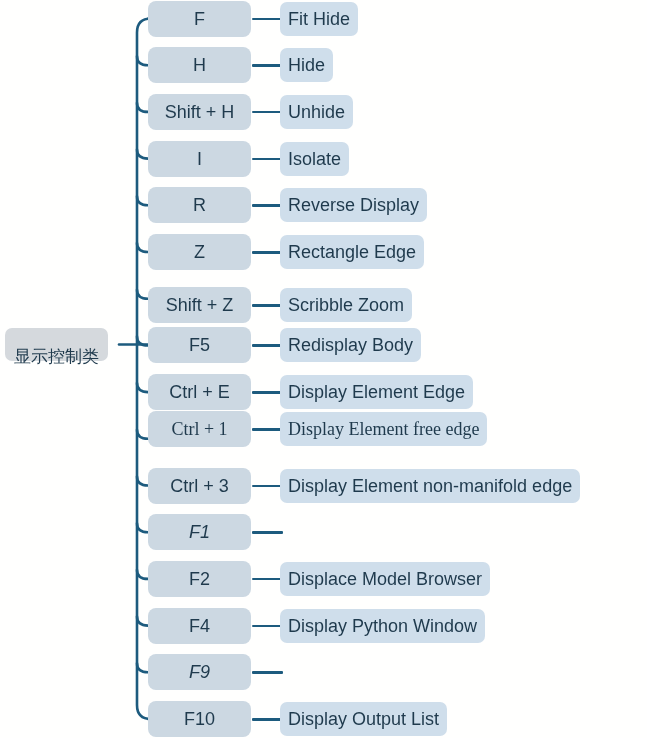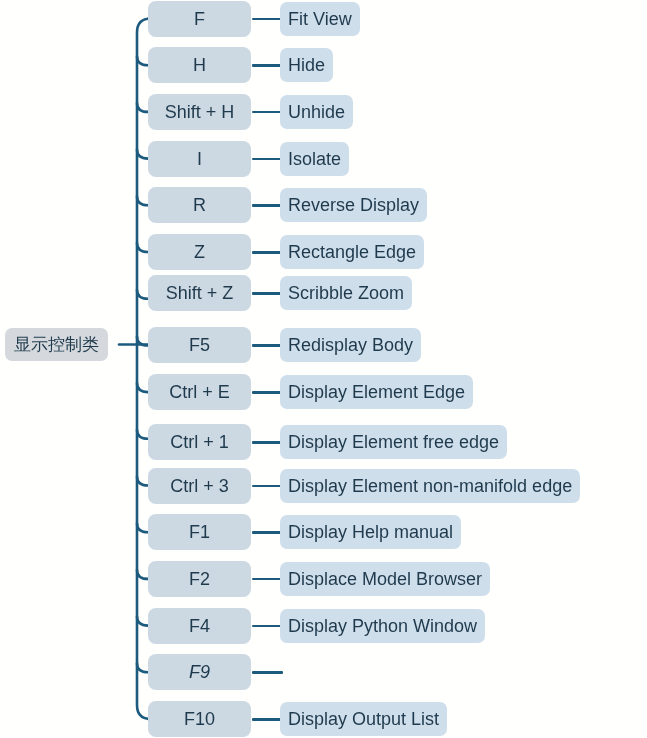--- a/index.html
+++ b/index.html
@@ -21,21 +21,21 @@
     height: 738px;
   }
 
   
   .root-node {
     position: absolute;
     left: 5px;
     top: 328px;
     height: 33px;
     line-height: 33px;
-    padding: 0 9px;
+    padding: 12px 9px;
     border-radius: 7px;
     background: #d5d9dd;
     color: #1f3a4d;
     font-size: 17px;
     white-space: nowrap;
     box-sizing: border-box;
   }
 
   
   .spine-svg {
@@ -121,21 +121,21 @@
         <path d="M 137 616.6 Q 137 625.6 148 625.6"></path>
         <path d="M 137 663.3000000000001 Q 137 672.3000000000001 148 672.3000000000001"></path>
         <path d="M 119 344.5 H 148"></path>
       </g>
   </svg>
 
   <div id="rows">
       <div class="row" style="top: 0.5px;">
         <div class="key-pill">F</div>
         <div class="link-line"></div>
-        <div class="label-pill">Fit View</div>
+        <div class="label-pill">Fit Hide</div>
       </div>
       <div class="row" style="top: 47.2px;">
         <div class="key-pill">H</div>
         <div class="link-line"></div>
         <div class="label-pill">Hide</div>
       </div>
       <div class="row" style="top: 93.9px;">
         <div class="key-pill">Shift + H</div>
         <div class="link-line"></div>
         <div class="label-pill">Unhide</div>
@@ -148,49 +148,48 @@
       <div class="row" style="top: 187.3px;">
         <div class="key-pill">R</div>
         <div class="link-line"></div>
         <div class="label-pill">Reverse Display</div>
       </div>
       <div class="row" style="top: 234px;">
         <div class="key-pill">Z</div>
         <div class="link-line"></div>
         <div class="label-pill">Rectangle Edge</div>
       </div>
-      <div class="row" style="top: 275px;">
+      <div class="row" style="top: 287px;">
         <div class="key-pill">Shift + Z</div>
         <div class="link-line"></div>
         <div class="label-pill">Scribble Zoom</div>
       </div>
       <div class="row" style="top: 327.4px;">
         <div class="key-pill">F5</div>
         <div class="link-line"></div>
         <div class="label-pill">Redisplay Body</div>
       </div>
       <div class="row" style="top: 374.1px;">
         <div class="key-pill">Ctrl + E</div>
         <div class="link-line"></div>
         <div class="label-pill">Display Element Edge</div>
       </div>
-      <div class="row" style="top: 424px;">
+      <div class="row" style="top: 411px; font-family: Liberation Serif, serif;">
         <div class="key-pill">Ctrl + 1</div>
         <div class="link-line"></div>
         <div class="label-pill">Display Element free edge</div>
       </div>
       <div class="row" style="top: 467.5px;">
         <div class="key-pill">Ctrl + 3</div>
         <div class="link-line"></div>
         <div class="label-pill">Display Element non-manifold edge</div>
       </div>
-      <div class="row" style="top: 514.2px;">
+      <div class="row" style="top: 514.2px; font-style: italic;">
         <div class="key-pill">F1</div>
         <div class="link-line"></div>
-        <div class="label-pill">Display Help manual</div>
       </div>
       <div class="row" style="top: 560.9px; padding-left: 31px;">
         <div class="key-pill">F2</div>
         <div class="link-line"></div>
         <div class="label-pill">Displace Model Browser</div>
       </div>
       <div class="row" style="top: 607.6px;">
         <div class="key-pill">F4</div>
         <div class="link-line"></div>
         <div class="label-pill">Display Python Window</div>

